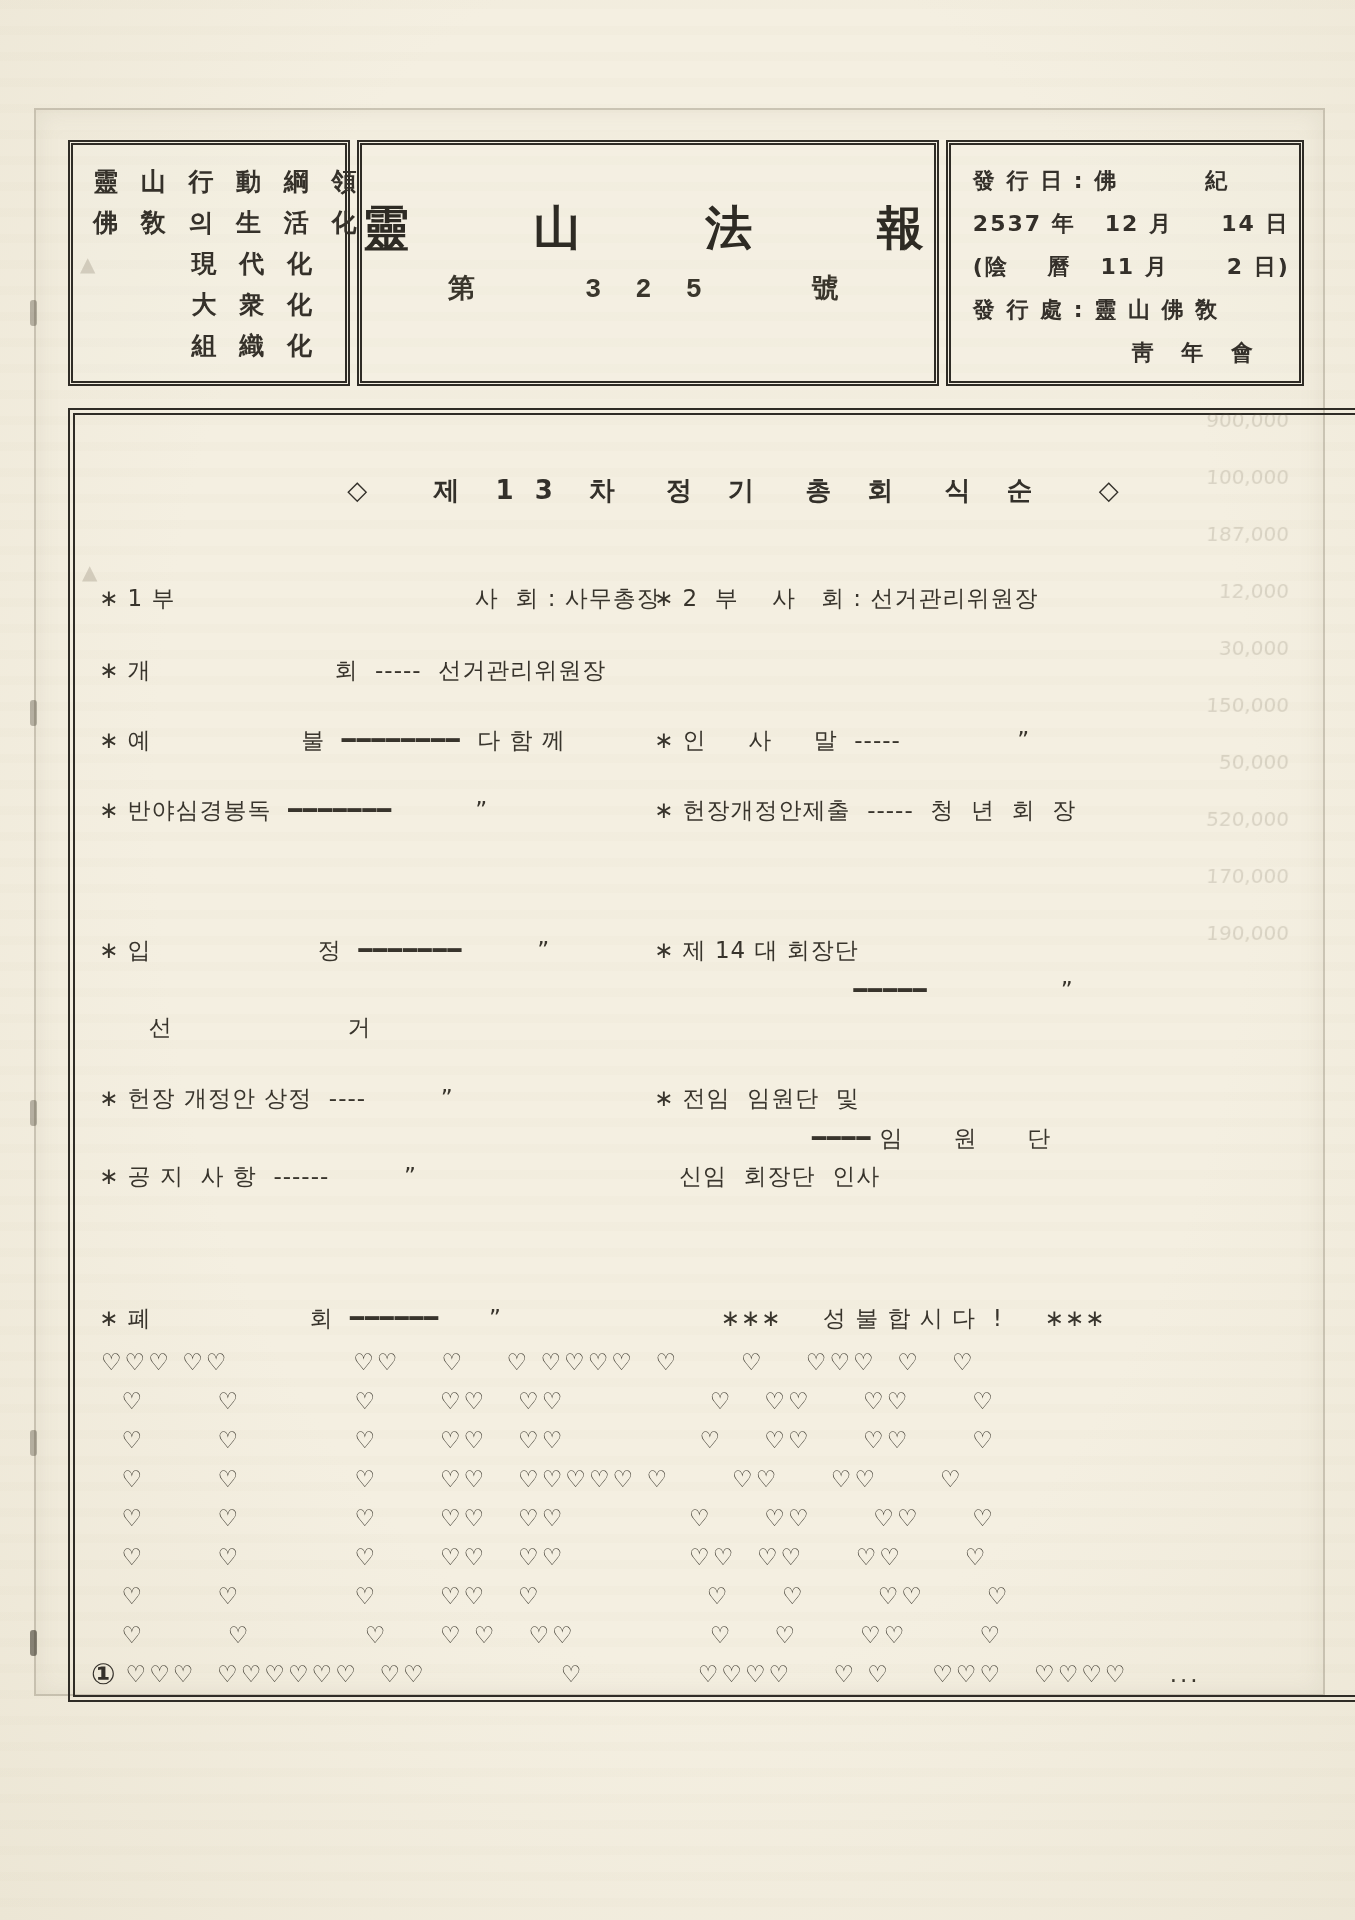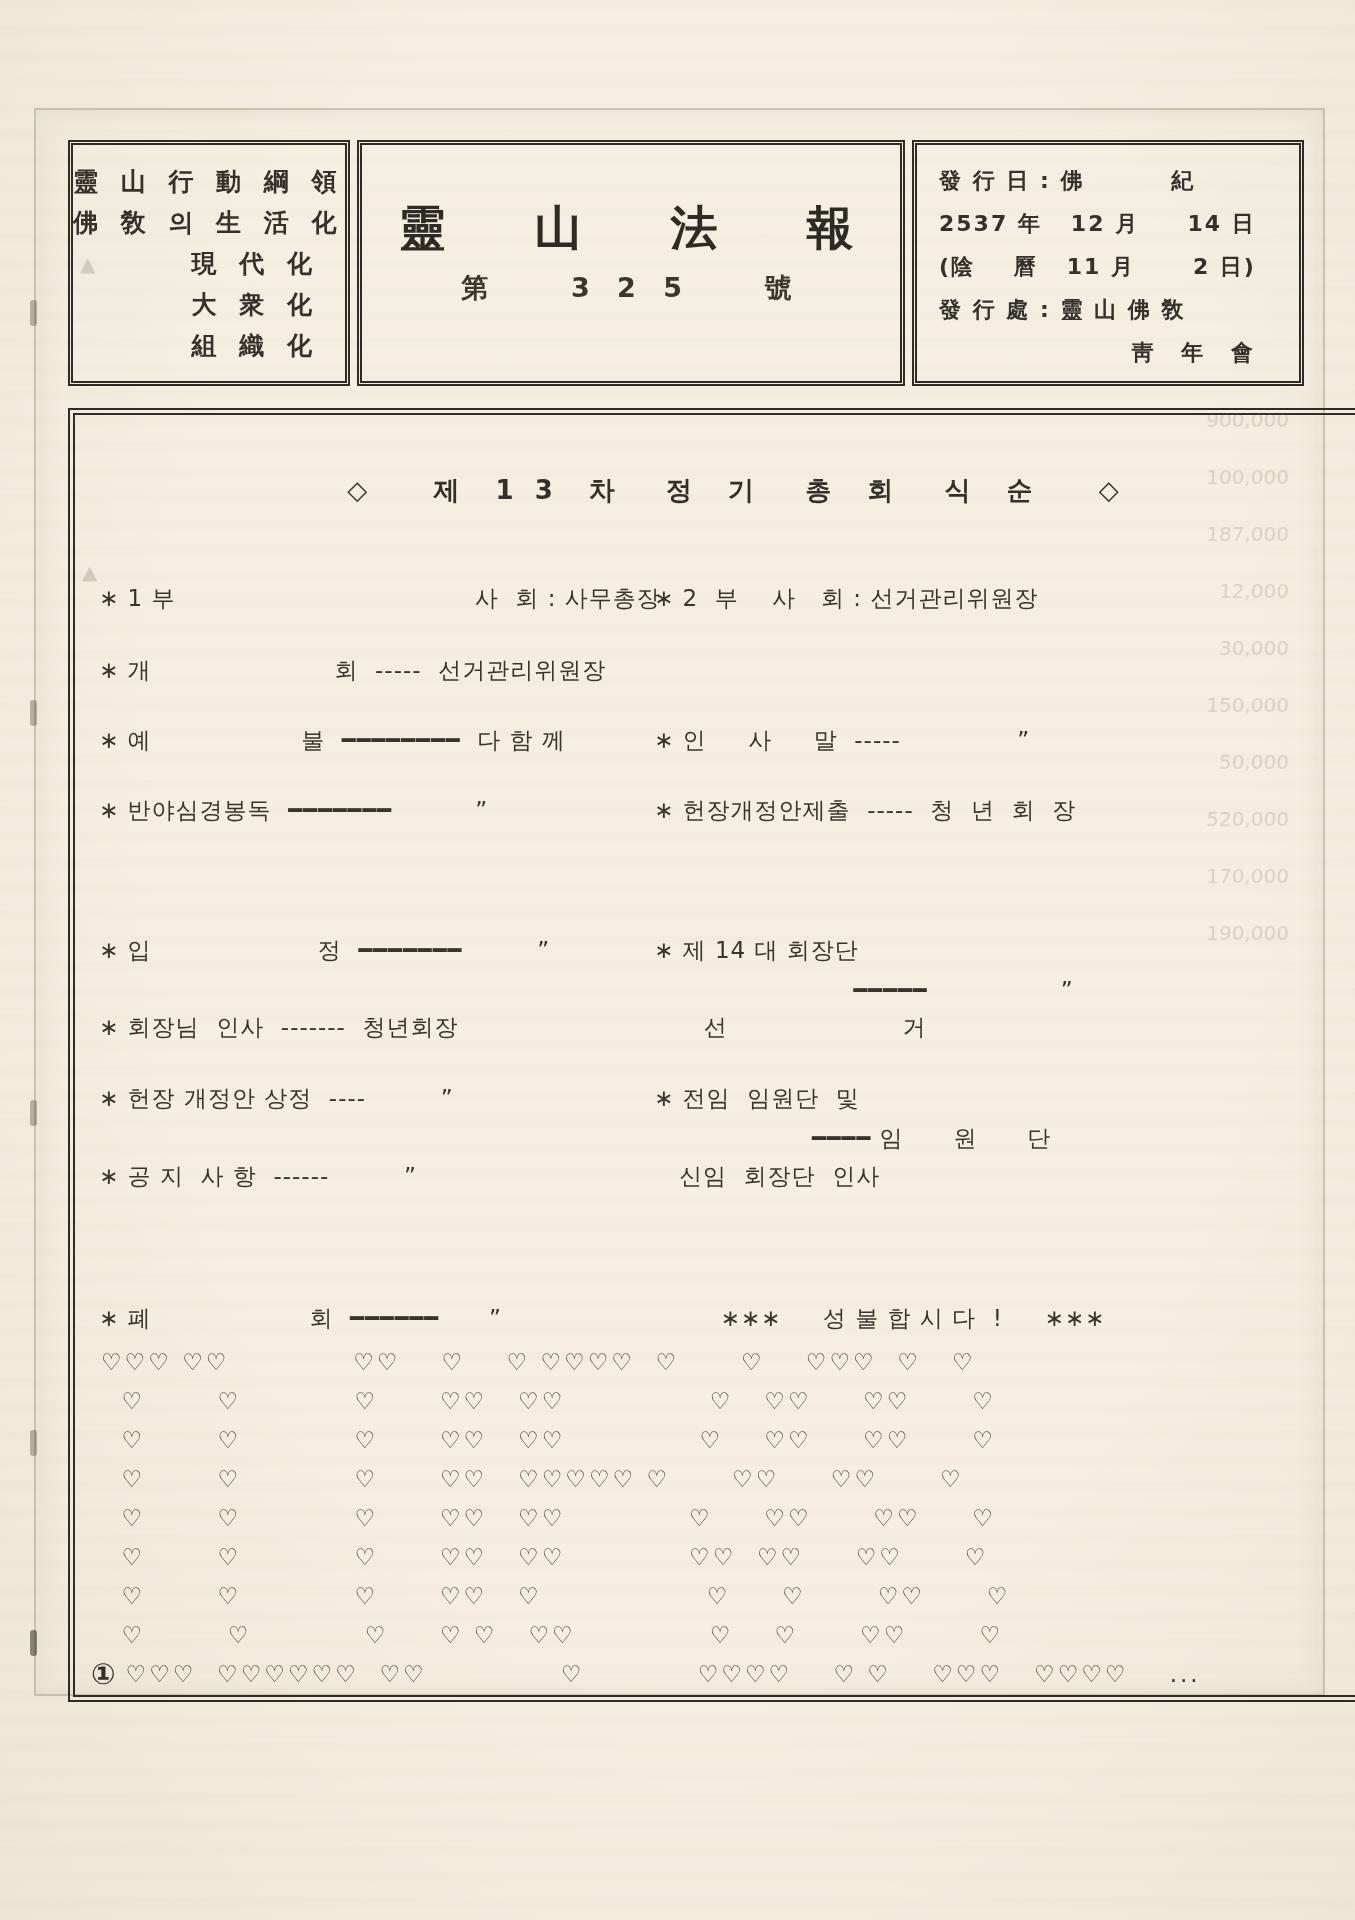--- a/index.html
+++ b/index.html
@@ -19,22 +19,22 @@
     position:absolute;left:34px;top:108px;right:30px;bottom:224px;
     border:2px solid rgba(118,110,90,.32);
     box-shadow:inset 0 0 24px rgba(140,130,105,.12);
   }
   .stitch{position:absolute;left:30px;width:7px;height:26px;background:rgba(70,64,50,.35);border-radius:3px;}
   .s1{top:300px}.s2{top:700px}.s3{top:1100px}.s4{top:1430px}.s5{top:1630px;background:rgba(50,45,35,.55)}
   
   .masthead-row{position:absolute;left:68px;top:140px;width:1236px;height:246px;display:flex;}
   .mbox{box-sizing:border-box;border:5px double #2f2c26;background:rgba(255,255,255,.06);}
   .slogan-box{width:282px;margin-right:7px;padding:16px 26px 0 0;text-align:right;}
-  .slogan-line{white-space:pre;font-size:25px;line-height:41px;letter-spacing:7px;font-weight:bold;color:#35312a;}
-  .title-box{flex:1;margin-right:7px;text-align:center;}
+  .slogan-line{white-space:pre;font-size:25px;line-height:41px;letter-spacing:7px;font-weight:bold;color:#35312a;padding-left:20px;}
+  .title-box{flex:1;margin-right:7px;text-align:center;font-family:Liberation Mono, monospace;}
   .paper-title{margin-top:52px;font-size:47px;font-weight:bold;letter-spacing:10px;white-space:pre;color:#2e2b24;}
   .issue-no{margin-top:10px;font-size:27px;font-weight:bold;letter-spacing:9px;white-space:pre;}
   .pub-box{width:392px;padding:14px 0 0 22px;}
   .pub-line{white-space:pre;font-size:22px;line-height:43px;letter-spacing:2px;font-weight:bold;color:#34302a;}
   .pub-line:last-child{text-align:right;padding-right:36px;letter-spacing:10px;}
   
   .body-box{
     position:absolute;left:68px;top:408px;width:1336px;height:1294px;
     box-sizing:border-box;border:7px double #2f2c26;
   }
@@ -113,21 +113,20 @@
     </div>
     <div class="arow r5">
       <div class="cell l">∗ 입                    정  ━━━━━━━         ”</div>
       <div class="cell r">∗ 제 14 대 회장단</div>
     </div>
     <div class="arow r6">
       <div class="cell l"></div>
       <div class="cell r">                        ━━━━━                ”</div>
     </div>
     <div class="arow r7">
-      <div class="cell l">∗ 회장님  인사  -------  청년회장</div>
       <div class="cell r">      선                     거</div>
     </div>
     <div class="arow r8">
       <div class="cell l">∗ 헌장 개정안 상정  ----         ”</div>
       <div class="cell r">∗ 전임  임원단  및</div>
     </div>
     <div class="arow r9">
       <div class="cell l"></div>
       <div class="cell r">                   ━━━━ 임      원      단</div>
     </div>

